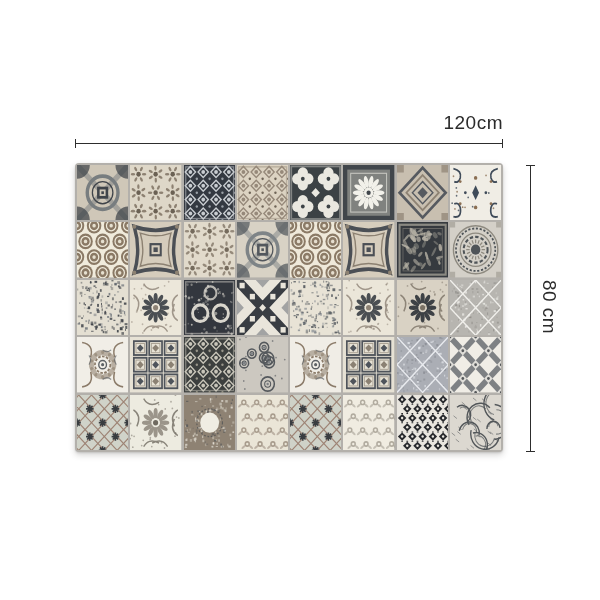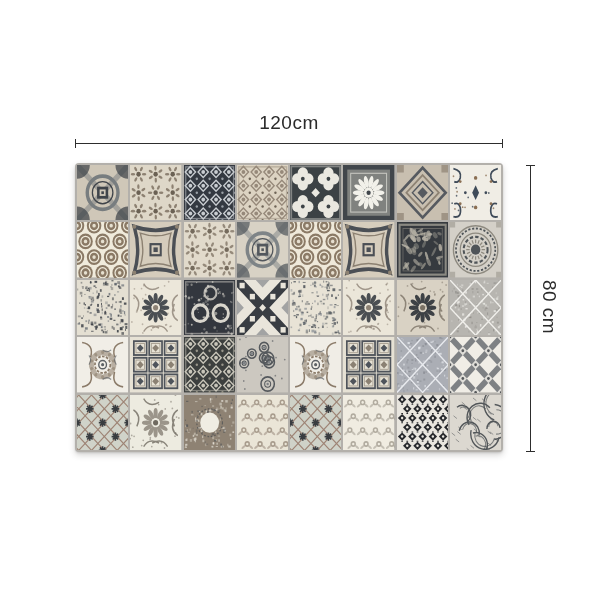--- a/index.html
+++ b/index.html
@@ -8,21 +8,21 @@
   .figure{position:absolute;inset:0}
   .mat{position:absolute;left:75px;top:163px;width:428px;height:289px;border-radius:4px;padding:2px;
        display:grid;grid-template-columns:repeat(8,1fr);grid-template-rows:repeat(5,1fr);gap:2px;
        box-shadow:0 3px 6px rgba(60,55,50,.22),0 1px 2px rgba(0,0,0,.12);overflow:hidden}
   .tile{overflow:hidden}
   .tile svg{display:block;width:100%;height:100%}
   .dim-top{position:absolute;left:75px;top:136px;width:428px;height:14px}
   .dim-top .line{position:absolute;left:0;right:0;top:7px;height:1px;background:#2d2d2d}
   .dim-top .tick{position:absolute;top:3px;width:1px;height:9px;background:#2d2d2d}
   .dim-top .tick.l{left:0}.dim-top .tick.r{right:0}
-  .dim-label-top{position:absolute;left:75px;top:112px;width:428px;text-align:center;
+  .dim-label-top{position:absolute;left:75px;top:112px;width:428px;text-align:right;
        font-size:19px;color:#2b2b2b;letter-spacing:.5px}
   .dim-right{position:absolute;left:526px;top:165px;width:9px;height:287px}
   .dim-right .line{position:absolute;left:4px;top:0;bottom:0;width:1px;background:#2d2d2d}
   .dim-right .tick{position:absolute;left:0;width:9px;height:1px;background:#2d2d2d}
   .dim-right .tick.t{top:0}.dim-right .tick.b{bottom:0}
   .dim-label-right{position:absolute;left:549px;top:307px;transform:translate(-50%,-50%) rotate(90deg);
        font-size:19px;color:#2b2b2b;white-space:nowrap;letter-spacing:.5px}
 </style>
 </head>
 <body>

